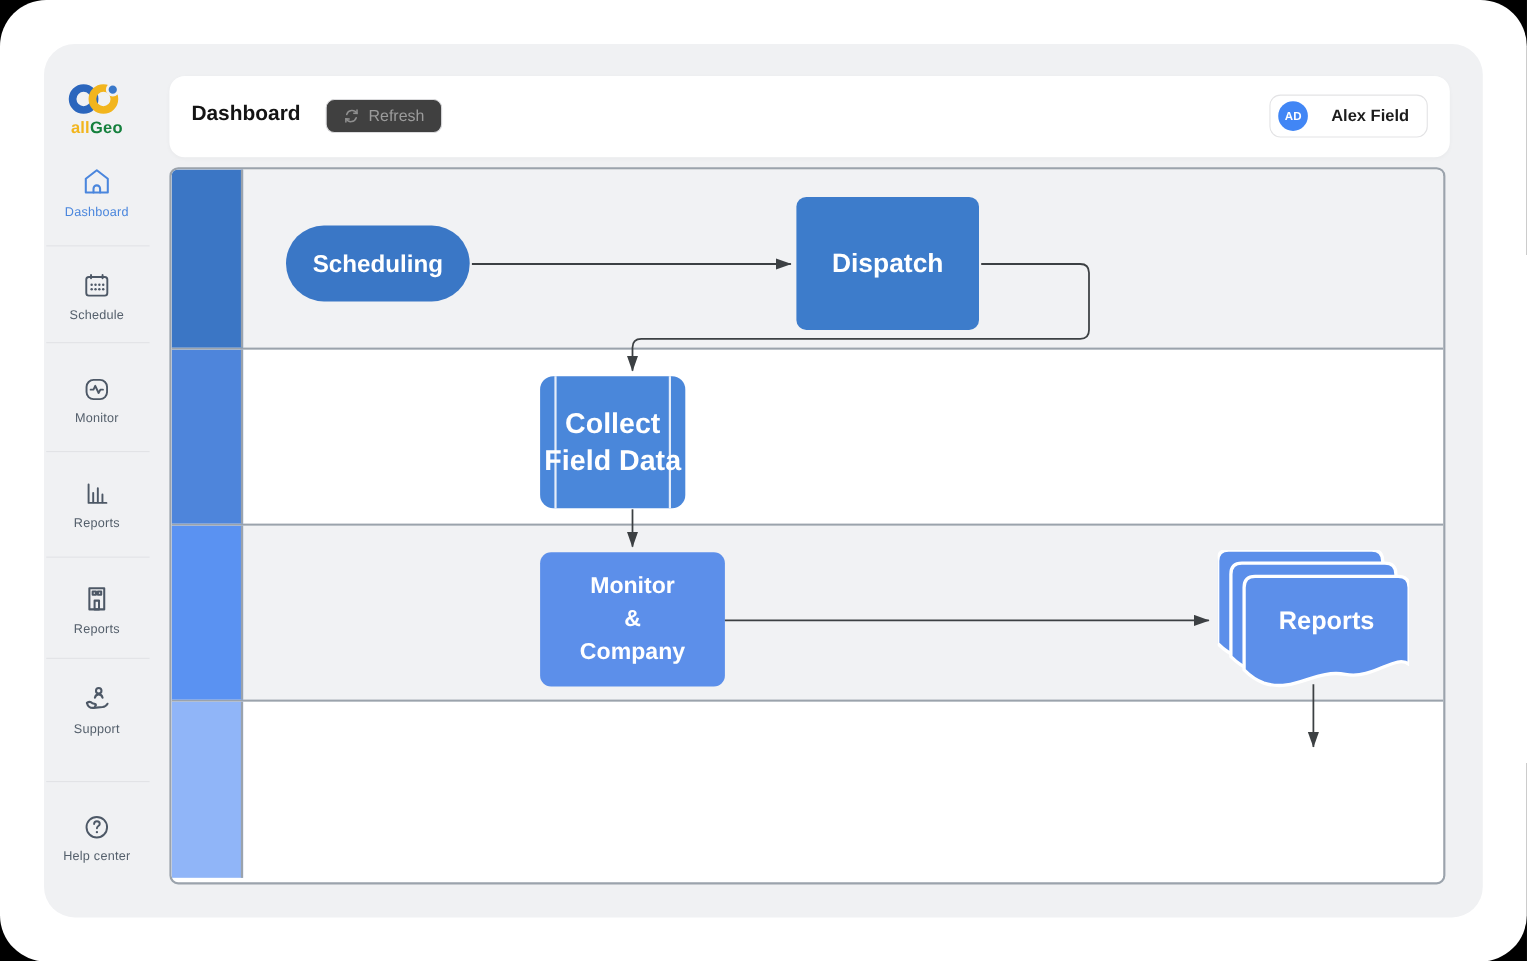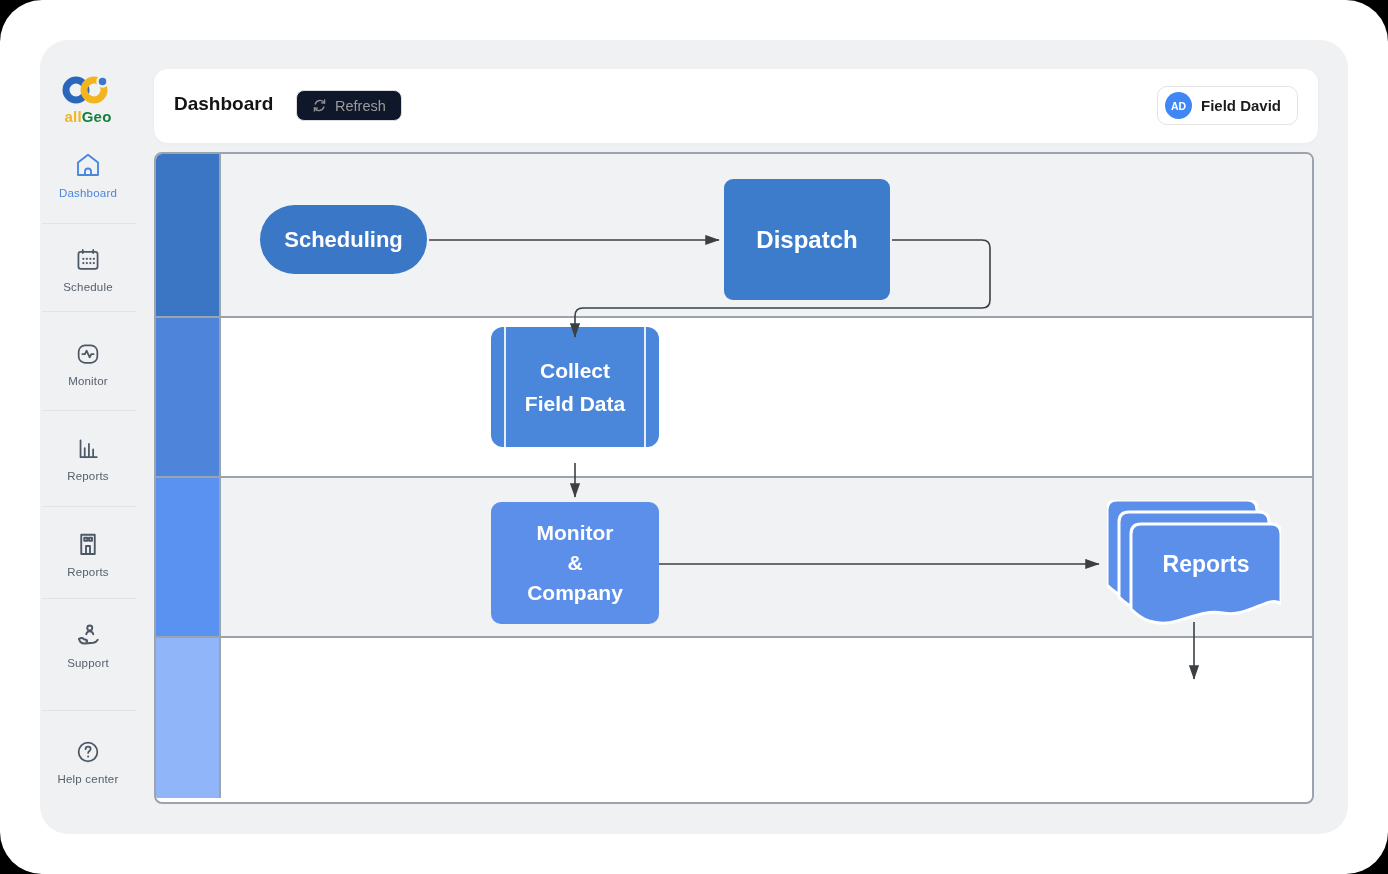--- a/index.html
+++ b/index.html
@@ -16,38 +16,38 @@
   .nav-item { position:absolute; left:0; width:96px; display:flex; flex-direction:column; align-items:center; gap:7px; cursor:pointer; }
   .nav-label { font-size:11.5px; color:#55606c; letter-spacing:.2px; }
   .nav-item.active .nav-label { color:#4a86dd; }
   .nav-icon { stroke:#4d5866; fill:none; stroke-width:1.5; stroke-linecap:round; stroke-linejoin:round; }
   .nav-item.active .nav-icon { stroke:#4a86dd; }
   .nav-divider { position:absolute; left:2px; width:94px; height:1px; background:#e2e3e6; }
 
   
   .header-card { position:absolute; left:154px; top:69px; width:1164px; height:74px; background:#fff; border-radius:14px; box-shadow:0 1px 4px rgba(0,0,0,.03); }
   .page-title { position:absolute; left:20px; top:24px; font-size:19px; font-weight:bold; color:#141414; }
-  .refresh-btn { position:absolute; left:142px; top:21px; height:31px; display:flex; align-items:center; gap:8px; padding:0 15px; border:1px solid #dcdcde; border-radius:8px; background:#0f172a; color:#9b9b9b; font-size:14.5px; cursor:pointer; }
-  .user-chip { position:absolute; right:20px; top:17px; height:39px; display:flex; align-items:center; gap:9px; padding:0 16px 0 7px; border:1px solid #e3e3e5; border-radius:10px; background:#fff; cursor:pointer; }
+  .refresh-btn { position:absolute; left:142px; top:21px; height:31px; display:flex; align-items:center; gap:8px; padding:0 15px; border:1px solid #dcdcde; border-radius:8px; background:#404040; color:#9b9b9b; font-size:14.5px; cursor:pointer; }
+  .user-chip { position:absolute; right:20px; top:17px; height:39px; display:flex; align-items:center; gap:21px; padding:0 16px 0 7px; border:1px solid #e3e3e5; border-radius:10px; background:#fff; cursor:pointer; }
   .avatar { width:27px; height:27px; border-radius:50%; background:#4186f5; color:#fff; font-size:10.5px; font-weight:bold; display:flex; align-items:center; justify-content:center; }
   .user-name { font-size:15px; font-weight:bold; color:#1c1c1c; }
 
   
   .flow-card { position:absolute; left:154px; top:152px; width:1160px; height:652px; background:#fff; border:2px solid #9ba3ac; border-radius:8px; overflow:hidden; }
   .lane { position:relative; width:100%; }
   .lane-1 { height:164px; border-bottom:2px solid #9ba3ac; background:#f1f2f4; }
   .lane-2 { height:160px; border-bottom:2px solid #9ba3ac; background:#ffffff; }
   .lane-3 { height:160px; border-bottom:2px solid #9ba3ac; background:#f1f2f4; }
   .lane-4 { height:160px; background:#ffffff; }
   .lane-strip { position:absolute; left:0; top:0; width:65px; height:100%; border-right:2px solid #9ba3ac; }
 
   .node { position:absolute; display:flex; flex-direction:column; align-items:center; justify-content:center; color:#fff; font-weight:bold; text-align:center; cursor:pointer; }
   .node-scheduling { left:104px; top:51px; width:167px; height:69px; border-radius:35px; font-size:22px; }
   .node-dispatch   { left:568px; top:25px; width:166px; height:121px; border-radius:9px; font-size:24px; }
-  .node-collect    { left:335px; top:173px; width:168px; height:120px; border-radius:12px; font-size:21px; line-height:33px; }
+  .node-collect    { left:335px; top:188px; width:132px; height:120px; border-radius:12px; font-size:26px; line-height:33px; }
   .node-monitor    { left:335px; top:348px; width:168px; height:122px; border-radius:10px; font-size:21px; line-height:30px; }
   .node-analytics  { left:954px; top:530px; width:169px; height:85px; border-radius:43px; font-size:22px; }
   .inner-line { position:absolute; top:0; bottom:0; width:2px; background:rgba(255,255,255,.85); }
   .inner-line.l { left:13px; } .inner-line.r { right:13px; }
   .reports-svg { position:absolute; left:951px; top:346px; cursor:pointer; }
   .reports-label { font-family:"Liberation Sans", sans-serif; font-weight:bold; font-size:23px; fill:#fff; }
   .arrows { position:absolute; left:0; top:0; width:1160px; height:652px; pointer-events:none; }
   .arrow-path { stroke:#3c4043; stroke-width:1.6; fill:none; }
 </style>
 </head>
@@ -150,21 +150,21 @@
       <svg width="15" height="15" viewBox="0 0 16 16" style="stroke:#8f8f8f; fill:none; stroke-width:1.5; stroke-linecap:round;">
         <path d="M13.2 5.2 A5.4 5.4 0 0 0 3.4 6.4"></path>
         <path d="M2.8 10.8 A5.4 5.4 0 0 0 12.6 9.6"></path>
         <path d="M13.4 2.2 L13.4 5.4 L10.2 5.2"></path>
         <path d="M2.6 13.8 L2.6 10.6 L5.8 10.8"></path>
       </svg>
       <span>Refresh</span>
     </button>
     <div class="user-chip">
       <div class="avatar">AD</div>
-      <div class="user-name">Field David</div>
+      <div class="user-name">Alex Field</div>
     </div>
   </div>
 
   <div class="flow-card">
     <div class="lane lane-1">
       <div class="lane-strip" style="background: rgb(59, 118, 197);"></div>
     </div>
     <div class="lane lane-2">
       <div class="lane-strip" style="background: rgb(78, 133, 219);"></div>
     </div>

